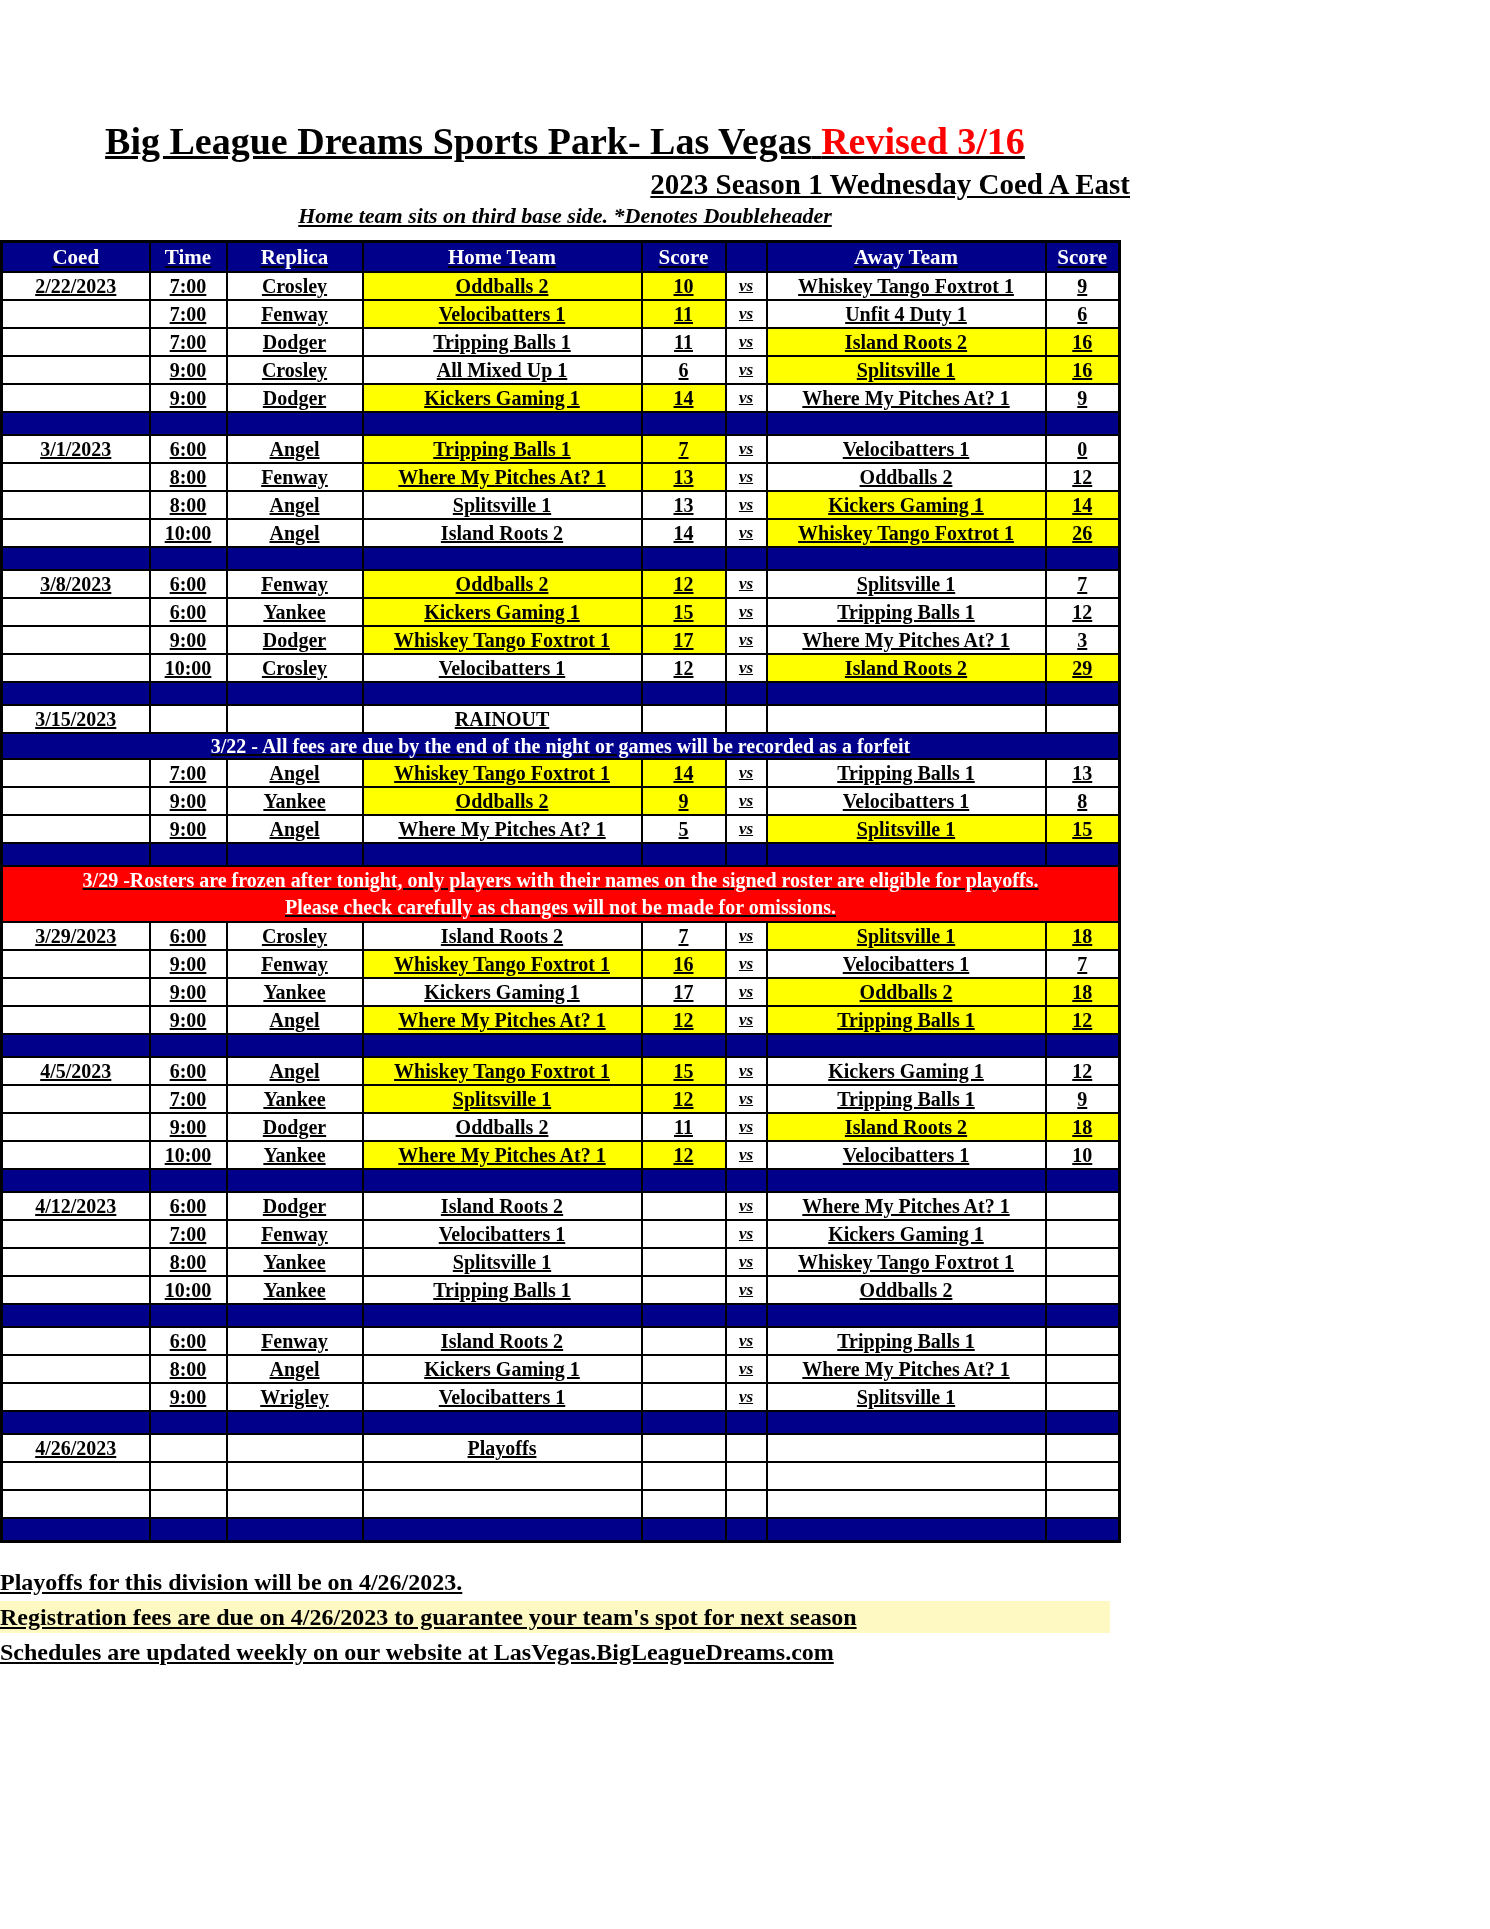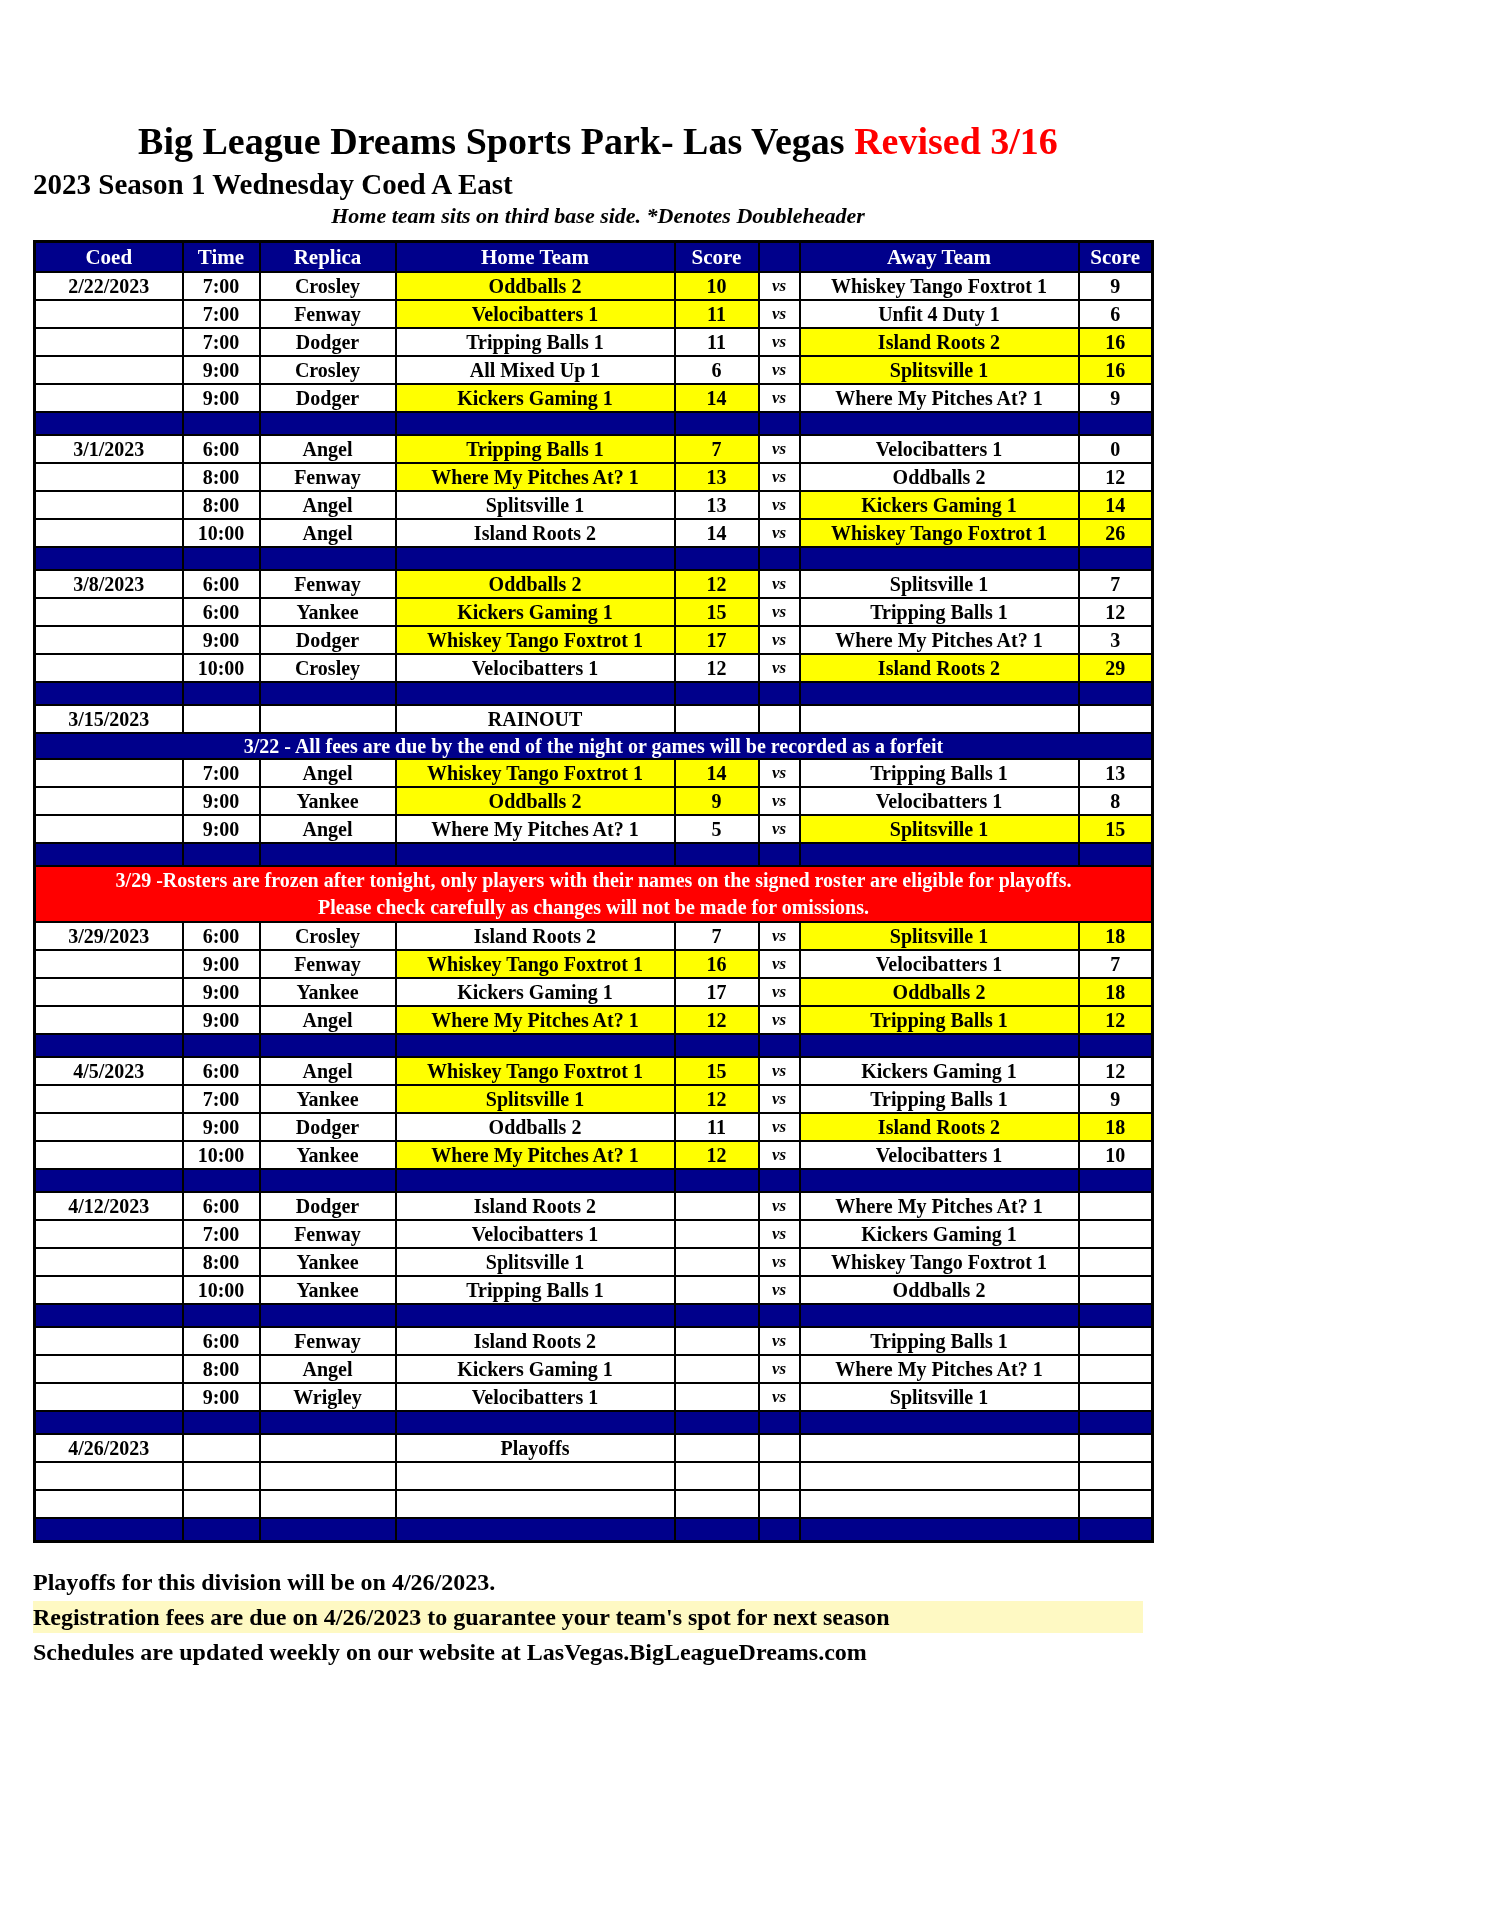--- a/index.html
+++ b/index.html
@@ -1,20 +1,20 @@
 <!DOCTYPE html>
 <html><head>
 <meta charset="utf-8">
 <style>
   html,body{margin:0;padding:0;background:#fff;}
   body{width:1490px;height:1929px;font-family:"Liberation Serif","DejaVu Serif",serif;font-weight:bold;color:#000;overflow:hidden;}
-  .content{width:1130px;padding-left:33px;padding-top:118px;}
+  .content{width:1130px;padding-top:118px;text-decoration:underline;}
   .title{text-align:center;font-size:38px;line-height:46px;white-space:nowrap;}
   .title .revised{color:#FF0000;}
-  .subtitle{text-align:left;font-size:29px;line-height:36px;margin-top:2px;}
+  .subtitle{text-align:right;font-size:29px;line-height:36px;margin-top:2px;}
   .note{text-align:center;font-size:22px;font-style:italic;line-height:28px;}
   table{border-collapse:collapse;table-layout:fixed;width:1118px;margin-top:10px;border:3px solid #000;}
   th,td{border:2px solid #000;padding:0;text-align:center;overflow:hidden;white-space:nowrap;vertical-align:middle;}
   thead th{background:#00008B;color:#fff;font-size:21px;height:28px;line-height:28px;font-weight:bold;}
   td{font-size:20px;height:26px;line-height:26px;}
   td.win{background:#FFFF00;}
   td.vs{font-style:italic;font-size:17px;}
   tr.sep td{background:#00008B;height:21px;line-height:21px;}
   tr.notice-blue td{background:#00008B;color:#fff;height:24px;line-height:24px;font-size:20px;}
   tr.notice-red td{background:#FF0000;color:#fff;font-size:20px;}

